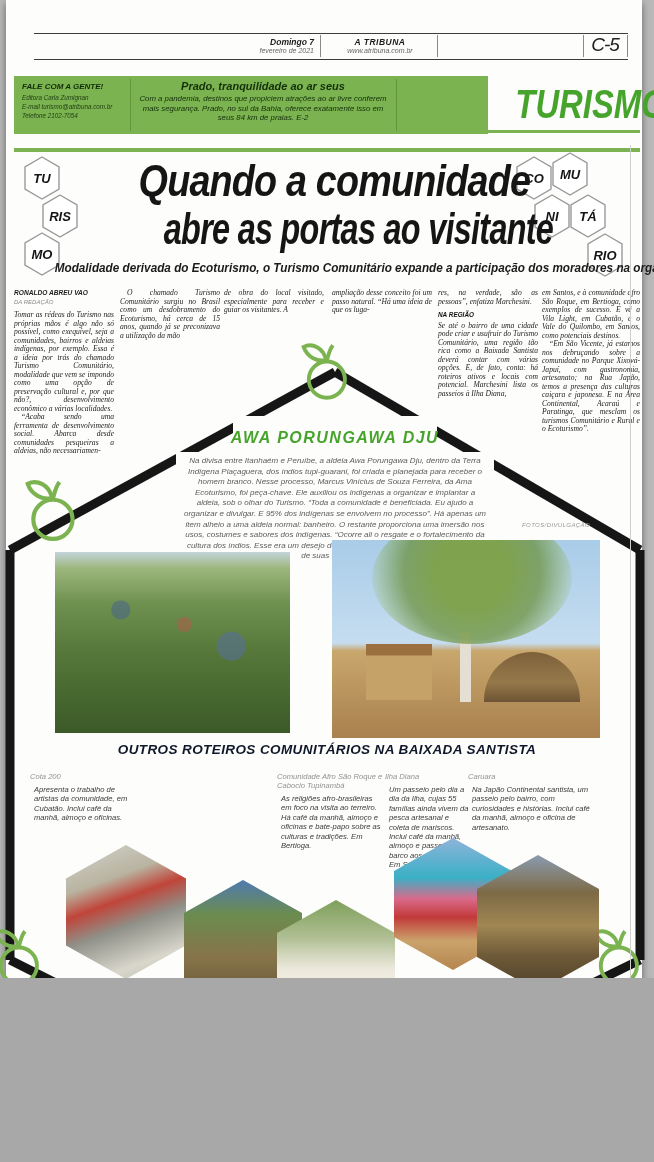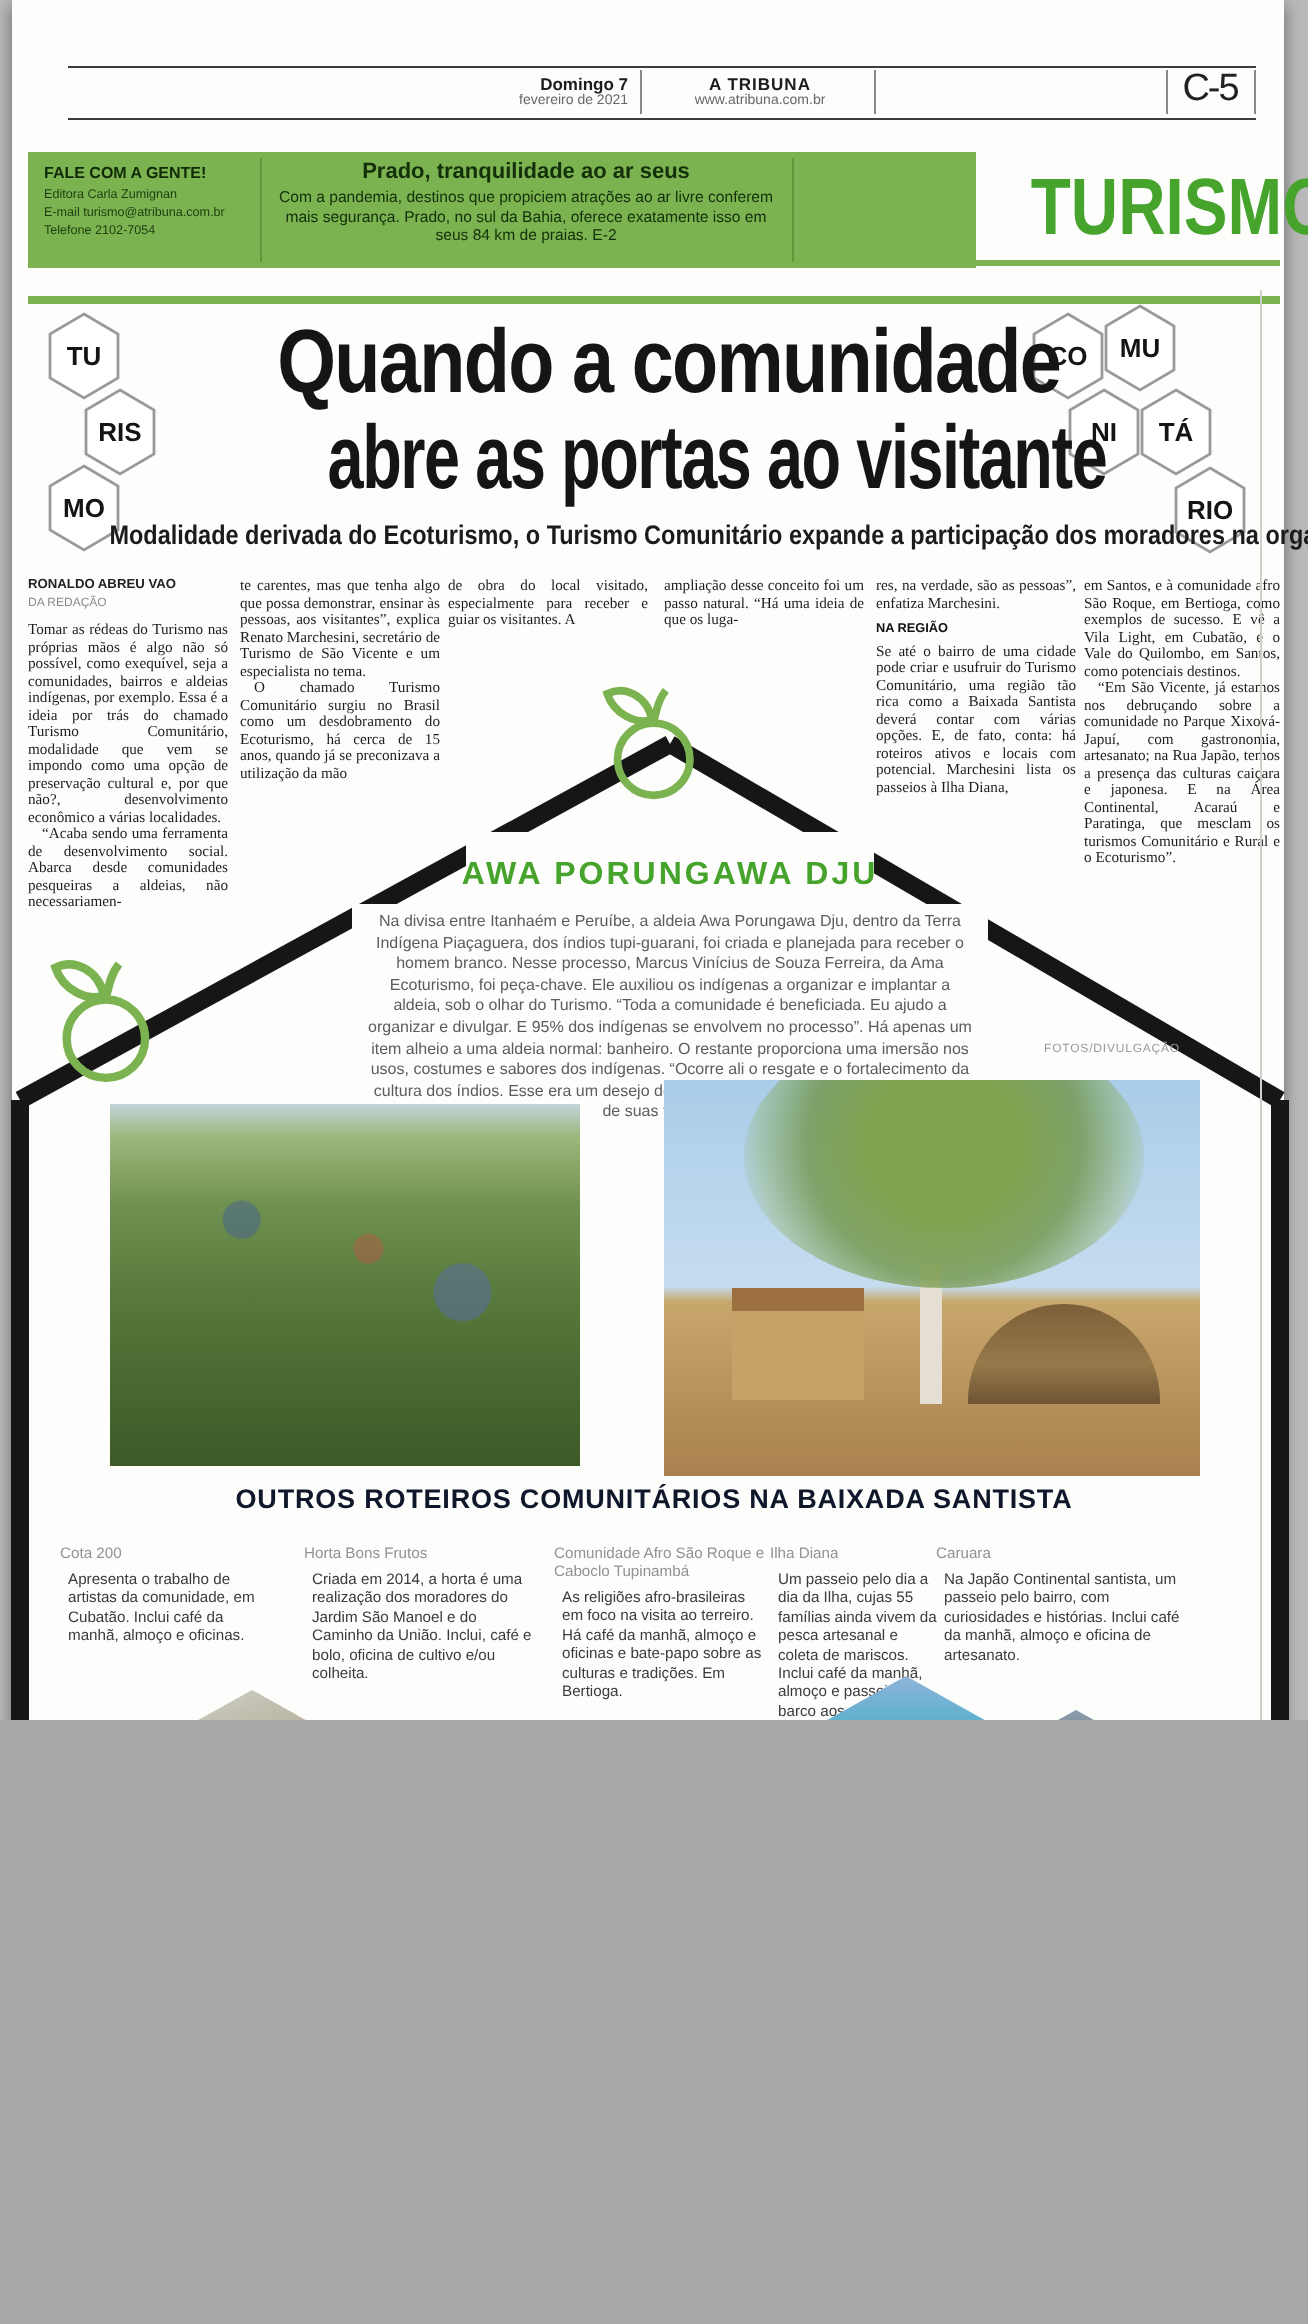--- a/index.html
+++ b/index.html
@@ -1,17 +1,17 @@
 <!DOCTYPE html>
 <html lang="pt"><head>
 <meta charset="utf-8">
 <style>
   html,body{margin:0;padding:0;background:#a8a8a8;}
-  .page{position:relative;width:654px;height:860px;background:#b9b9b9;overflow:hidden;
-        font-family:"Liberation Sans",sans-serif;color:#1b1b1b;}
+  .page{position:relative;width:654px;height:978px;background:#b9b9b9;overflow:hidden;
+        font-family:"Liberation Sans",sans-serif;color:#1b1b1b;font-style:italic;}
   .paper{position:absolute;left:6px;top:0;width:636px;height:1132px;background:#fdfdfb;
          box-shadow:0 3px 8px rgba(0,0,0,.45);}
   .abs{position:absolute;}
   
   #rule-top{left:34px;top:33px;width:594px;height:1px;background:#3c3c3c;}
   #rule-bot{left:34px;top:59px;width:594px;height:1px;background:#3c3c3c;}
   #hdr-date{left:228px;top:37px;width:86px;text-align:right;}
   #hdr-date .b{font-weight:bold;font-size:8.5px;}
   #hdr-date .s{font-size:7px;color:#666;}
   #hdr-brand{left:330px;top:37px;width:100px;text-align:center;}
@@ -234,21 +234,20 @@
   <div id="hl2" class="abs hl">abre as portas ao visitante</div>
   <div id="subhead" class="abs">Modalidade derivada do Ecoturismo, o Turismo Comunitário expande a participação dos moradores na organização das atrações</div>
 
   <div id="col1" class="abs col">
     <div class="byl1">RONALDO ABREU VAO</div>
     <div class="byl2">DA REDAÇÃO</div>
     <p>Tomar as rédeas do Turismo nas próprias mãos é algo não só possível, como exequível, seja a comunidades, bairros e aldeias indígenas, por exemplo. Essa é a ideia por trás do chamado Turismo Comunitário, modalidade que vem se impondo como uma opção de preservação cultural e, por que não?, desenvolvimento econômico a várias localidades.</p>
     <p class="ind">“Acaba sendo uma ferramenta de desenvolvimento social. Abarca desde comunidades pesqueiras a aldeias, não necessariamen-</p>
   </div>
   <div id="col2" class="abs col">
-    <p>te carentes, mas que tenha algo que possa demonstrar, ensinar às pessoas, aos visitantes”, explica Renato Marchesini, secretário de Turismo de São Vicente e um especialista no tema.</p>
     <p class="ind">O chamado Turismo Comunitário surgiu no Brasil como um desdobramento do Ecoturismo, há cerca de 15 anos, quando já se preconizava a utilização da mão</p>
   </div>
   <div id="col3" class="abs col">
     <p>de obra do local visitado, especialmente para receber e guiar os visitantes. A</p>
   </div>
   <div id="col4" class="abs col">
     <p>ampliação desse conceito foi um passo natural. “Há uma ideia de que os luga-</p>
   </div>
   <div id="col5" class="abs col">
     <p>res, na verdade, são as pessoas”, enfatiza Marchesini.</p>
@@ -270,24 +269,20 @@
     <div class="hut2"></div>
     <div class="tree-trunk"></div>
     <div class="tree-canopy"></div>
   </div>
 
   <div id="rot-title" class="abs">OUTROS ROTEIROS COMUNITÁRIOS NA BAIXADA SANTISTA</div>
   <div id="rot-i1" class="abs rot-item">
     <h4>Cota 200</h4>
     <p>Apresenta o trabalho de artistas da comunidade, em Cubatão. Inclui café da manhã, almoço e oficinas.</p>
   </div>
-  <div id="rot-i2" class="abs rot-item">
-    <h4>Horta Bons Frutos</h4>
-    <p>Criada em 2014, a horta é uma realização dos moradores do Jardim São Manoel e do Caminho da União. Inclui, café e bolo, oficina de cultivo e/ou colheita.</p>
-  </div>
   <div id="rot-i3" class="abs rot-item">
     <h4>Comunidade Afro São Roque e Caboclo Tupinambá</h4>
     <p>As religiões afro-brasileiras em foco na visita ao terreiro. Há café da manhã, almoço e oficinas e bate-papo sobre as culturas e tradições. Em Bertioga.</p>
   </div>
   <div id="rot-i4" class="abs rot-item">
     <h4>Ilha Diana</h4>
     <p>Um passeio pelo dia a dia da Ilha, cujas 55 famílias ainda vivem da pesca artesanal e coleta de mariscos. Inclui café da manhã, almoço e passeio de barco aos manguezais. Em Santos.</p>
   </div>
   <div id="rot-i5" class="abs rot-item">
     <h4>Caruara</h4>

